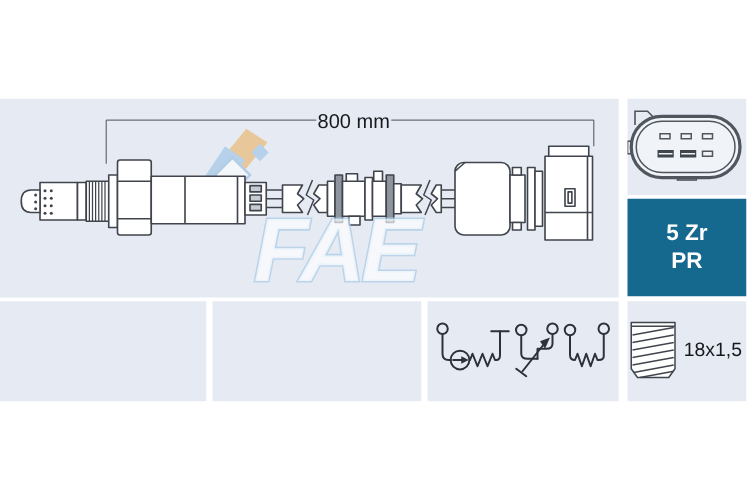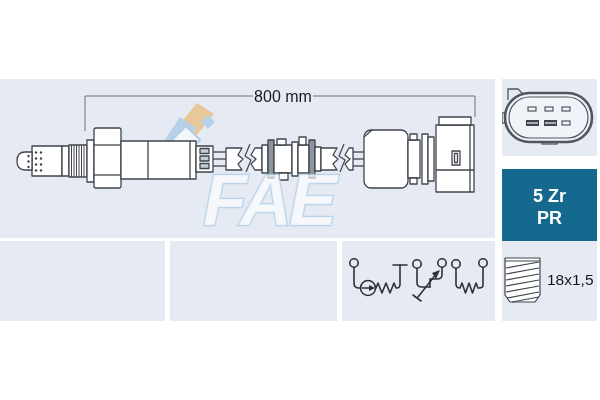--- a/index.html
+++ b/index.html
@@ -4,21 +4,21 @@
 <style>
   html,body{margin:0;padding:0;}
   body{
     width:600px;height:400px;position:relative;background:#ffffff;
     font-family:"Liberation Sans", sans-serif;overflow:hidden;
   }
   .panel{position:absolute;background:#e6ebf3;}
   #main-panel{left:0;top:79px;width:495px;height:159px;}
   #connector-panel{left:502px;top:79px;width:95px;height:77px;}
   #spec-box{
-    left:502px;top:169px;width:95px;height:78px;background:#15688e;
+    left:502px;top:159px;width:95px;height:78px;background:#15688e;
     display:flex;flex-direction:column;align-items:center;justify-content:center;
     color:#ffffff;font-weight:bold;font-size:18px;line-height:1.22;
   }
   #empty-panel-1{left:0;top:241px;width:165px;height:80px;}
   #empty-panel-2{left:170px;top:241px;width:167px;height:80px;}
   #schematic-panel{left:342px;top:241px;width:153px;height:80px;}
   #thread-panel{left:502px;top:241px;width:95px;height:80px;text-align:right;}
   svg{display:block;}
   text{font-family:"Liberation Sans", sans-serif;}
 </style>

